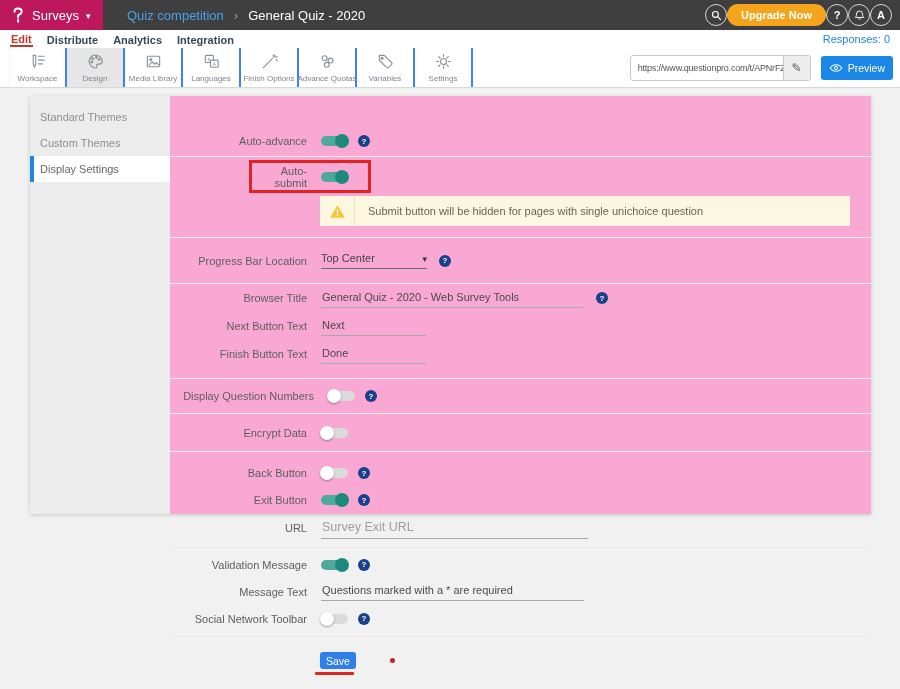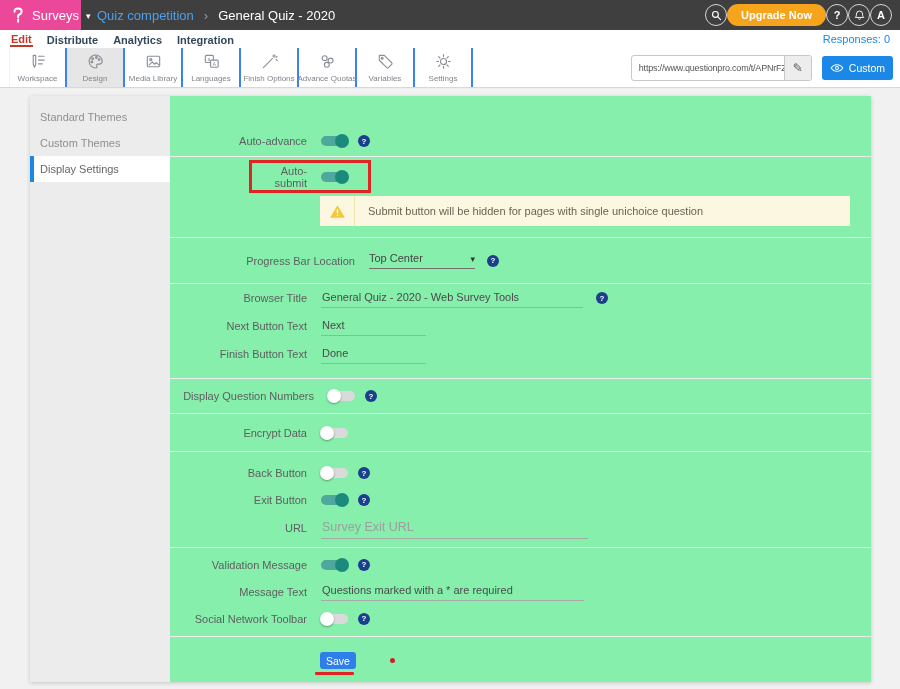--- a/index.html
+++ b/index.html
@@ -7,24 +7,24 @@
   body {
     position:relative; overflow:hidden;
     background:#f1f1f1;
     font-family:"Liberation Sans", sans-serif;
     font-size:11px; color:#5e5e5e;
   }
   svg { display:block; }
 
   
   .topbar { position:absolute; top:0; left:0; right:0; height:30px; background:#3f3f3f; display:flex; align-items:center; }
-  .brand { width:81px; height:30px; background:#ec4899; display:flex; align-items:center; gap:7px; padding-left:11px; color:#fff; cursor:pointer; }
+  .brand { width:103px; height:30px; background:#be185d; display:flex; align-items:center; gap:7px; padding-left:11px; color:#fff; cursor:pointer; }
   .brand-label { font-size:13px; }
   .brand-caret::after { content:"▾"; font-size:9px; color:#fff; }
-  .crumbs { display:flex; align-items:center; gap:10px; margin-left:16px; }
+  .crumbs { display:flex; align-items:center; gap:10px; margin-left:24px; }
   .crumb-ws { color:#4aa0ee; font-size:13px; cursor:pointer; }
   .crumb-sep::after { content:"›"; color:#9a9a9a; font-size:13px; }
   .crumb-cur { color:#fff; font-size:13px; }
   .top-right { margin-left:auto; display:flex; align-items:center; padding-right:8px; }
   .circ { width:22px; height:22px; border-radius:50%; border:1px solid #d6d6d6; display:flex; align-items:center; justify-content:center; color:#fff; font-size:11px; font-weight:bold; cursor:pointer; }
   .upgrade { background:#f5a41c; color:#fff; font-weight:bold; font-size:11px; border-radius:12px; padding:5px 14px; cursor:pointer; }
 
   
   .navrow { position:absolute; top:30px; left:0; right:0; height:18px; background:#fff; display:flex; align-items:center; padding-left:10px; }
   .tab { font-size:11px; font-weight:bold; color:#33475b; margin-right:13px; padding:1px 1px 0; cursor:pointer; }
@@ -40,21 +40,21 @@
   .tool-label { font-size:8px; color:#7f858d; white-space:nowrap; }
   .toolbar-right { margin-left:auto; display:flex; align-items:center; gap:10px; padding-right:7px; }
   .url-box { display:flex; align-items:center; border:1px solid #c8c8c8; border-radius:3px; height:26px; overflow:hidden; cursor:pointer; }
   .url-text { font-size:9px; letter-spacing:-0.2px; color:#555; padding:0 7px; width:152px; white-space:nowrap; overflow:hidden; }
   .url-edit { width:27px; height:26px; background:#ededed; border-left:1px solid #c8c8c8; display:flex; align-items:center; justify-content:center; }
   .url-edit::after { content:"✎"; font-size:12px; color:#555; }
   .preview-btn { background:#1b87e6; color:#fff; font-size:10.5px; height:24px; padding:0 8px; border-radius:3px; display:flex; align-items:center; gap:5px; border:none; cursor:pointer; font-family:inherit; }
   .preview-btn svg { stroke:#fff; fill:none; stroke-width:1.3; }
 
   
-  .card { position:absolute; left:30px; top:96px; width:841px; height:586px; background:#86efac; box-shadow:0 1px 4px rgba(0,0,0,.18); display:flex; }
+  .card { position:absolute; left:30px; top:96px; width:841px; height:418px; background:#f9a8d4; box-shadow:0 1px 4px rgba(0,0,0,.18); display:flex; }
   .sidebar { width:140px; background:#ececec; padding-top:8px; flex:none; }
   .side-item { height:26px; display:flex; align-items:center; padding-left:10px; font-size:11px; color:#8f8f8f; cursor:pointer; }
   .side-item.active { background:#fff; border-left:4px solid #1b87e6; padding-left:6px; color:#666; }
   .main { flex:1; position:relative; }
 
   .sec { border-bottom:1px solid #ededed; }
   .row { display:flex; align-items:center; }
   .lbl { width:137px; min-width:137px; text-align:right; margin-right:14px; color:#5e5e5e; font-size:11px; }
 
   
@@ -75,21 +75,21 @@
   .dd-caret::after { content:"▾"; font-size:9px; color:#333; }
 
   
   .secA { height:61px; display:flex; align-items:flex-end; padding-bottom:9px; }
   .secB { padding-bottom:11px; }
   .annot-box { width:122px; height:33px; border:3px solid #e02424; margin:3px 0 0 79px; display:flex; align-items:center; padding-left:3px; }
   .annot-box .lbl { width:52px; min-width:52px; }
   .warn { margin:3px 0 0 150px; width:530px; height:30px; background:#fcf7e1; display:flex; align-items:center; }
   .warn-icon { width:35px; height:100%; display:flex; align-items:center; justify-content:center; border-right:1px solid #f0e4ae; flex:none; }
   .warn-text { padding-left:13px; color:#6b6353; font-size:11px; }
-  .secC { height:46px; display:flex; align-items:center;padding-left:48px; }
+  .secC { height:46px; display:flex; align-items:center; }
   .secD { padding-bottom:10px; }
   .secD .row { height:28px; }
   .secE { height:35px; display:flex; align-items:center;padding-left:7px; }
   .secF { height:38px; display:flex; align-items:center; }
   .secG { padding:7px 0 4px; }
   .rH28 { height:28px; } .rH26 { height:26px; } .rH30 { height:30px; } .rH27 { height:27px; }
   .secH { padding:3px 0 4px; }
   .secI { position:relative; height:49px; border-bottom:none;margin-left:32px; }
   .save-btn { position:absolute; left:118px; top:15px; height:17px; padding:0 6px; background:#2e7fea; color:#fff; font-size:10.5px; border:none; border-radius:3px; cursor:pointer; font-family:inherit; }
   .save-underline { position:absolute; left:113px; top:35px; width:39px; height:3px; background:#e02424; border-radius:1px; }
@@ -212,21 +212,21 @@
       <div class="url-text">https://www.questionpro.com/t/APNrFZ</div>
       <div class="url-edit">
           <span></span>
         </div>
     </div>
     <button class="preview-btn">
       <svg width="14" height="10" viewBox="0 0 18 12">
         <path d="M1.5 6s2.7-4.3 7.5-4.3S16.5 6 16.5 6 13.8 10.3 9 10.3 1.5 6 1.5 6z"></path>
         <circle cx="9" cy="6" r="1.9"></circle>
       </svg>
-      <span>Custom</span>
+      <span>Preview</span>
     </button>
   </div>
 </div>
 
 <div class="card">
 
   <div class="sidebar">
     <div class="side-item">Standard Themes</div>
     <div class="side-item">Custom Themes</div>
     <div class="side-item active">Display Settings</div>

